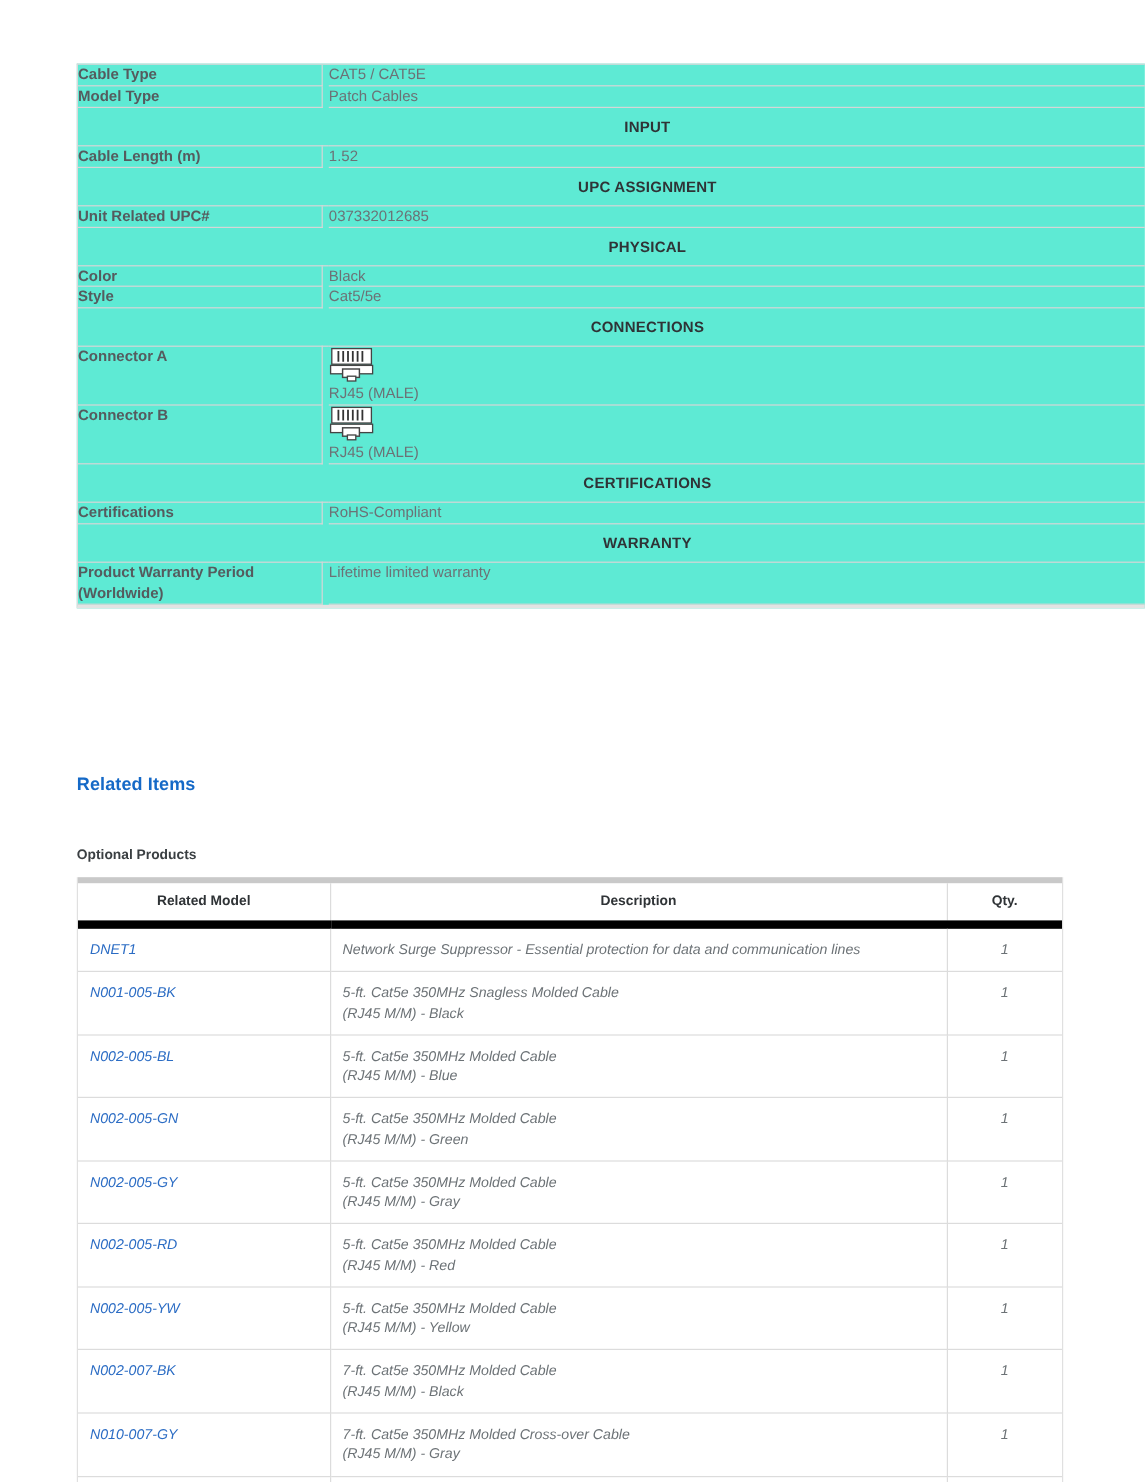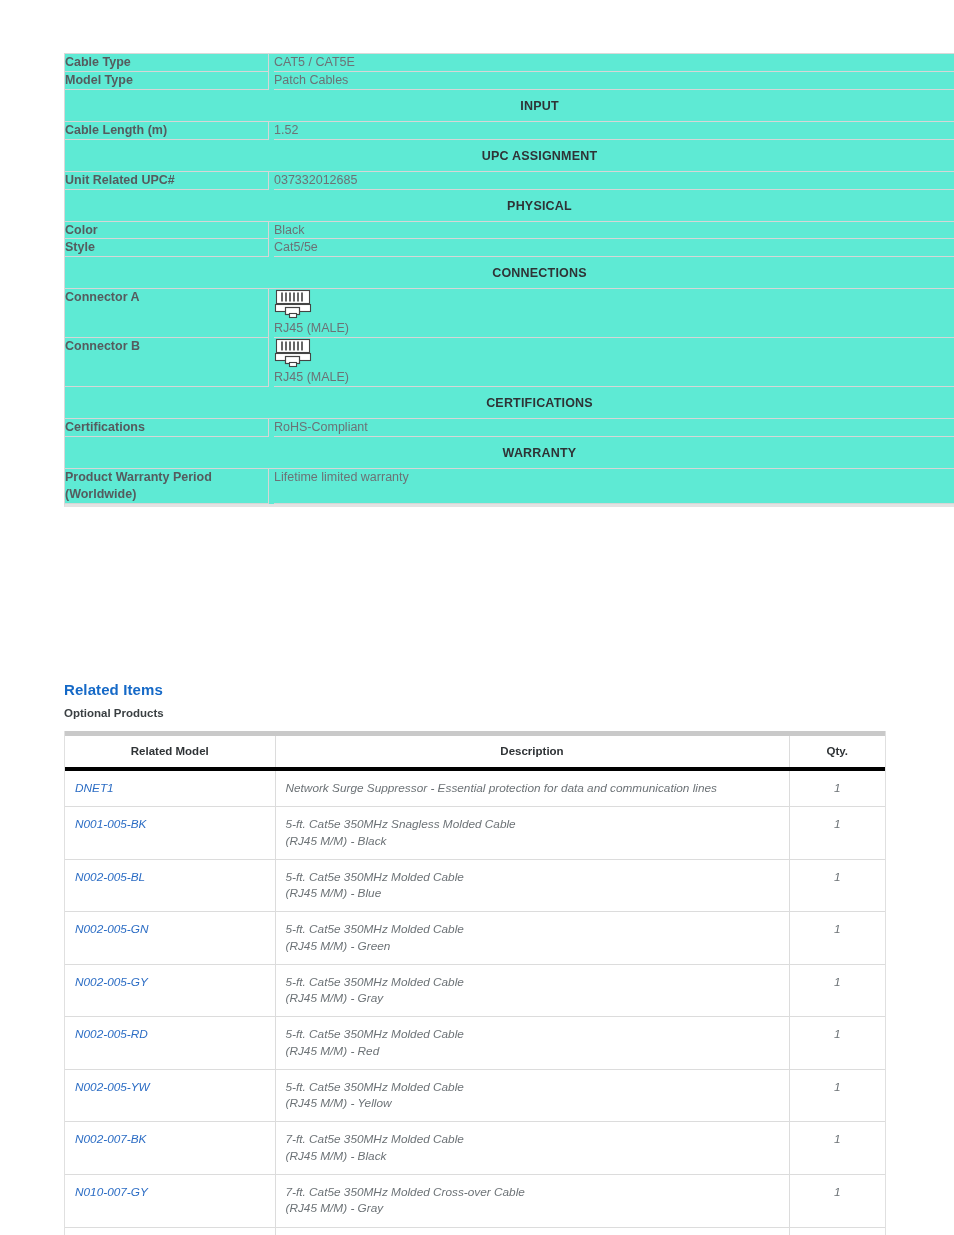--- a/index.html
+++ b/index.html
@@ -60,41 +60,41 @@
   .conn-cell { padding-top: 9px; padding-bottom: 12px; }
   .conn-label-tall { padding-top: 13px; }
   .conn-caption {
     font-size: 12.5px; color: #6c7276;
     margin-top: -3px; display:block;
   }
   .rj45 { display:block; width: 46px; height: 34px; }
 
   
   .related-heading {
-    position: absolute; left: 64px; top: 681px;
+    position: absolute; left: 64px; top: 645px;
     font-size: 15px; font-weight: bold; color: #1569c7;
     letter-spacing: 0.1px;
   }
   .optional-label {
     position: absolute; left: 64px; top: 707px;
     font-size: 11.5px; font-weight: bold; color: #3a3f42;
   }
 
   .rel-wrap {
     position: absolute; left: 64px; top: 731px; width: 822px;
     border: 1px solid #e0e0e0;
     border-top: 0;
     background: #fff;
   }
   .rel-topbar { height: 5px; background: #c9c9c9; width: 100%; }
   .rel-table { width: 100%; border-collapse: collapse; table-layout: fixed; }
   .rel-table th {
     font-size: 11.5px; font-weight: bold; color: #2f3336;
     padding: 9px 6px 10px 6px;
-    border-bottom: 4px solid #000000;
+    border-bottom: 7px solid #000000;
     border-right: 1px solid #dcdcdc;
     text-align: center;
   }
   .rel-table th:last-child { border-right: 0; }
   .rel-table td {
     font-size: 11.8px; color: #6c7276;
     padding: 9px 10px 10px 10px;
     border-bottom: 1px solid #dcdcdc;
     border-right: 1px solid #dcdcdc;
     vertical-align: top;

